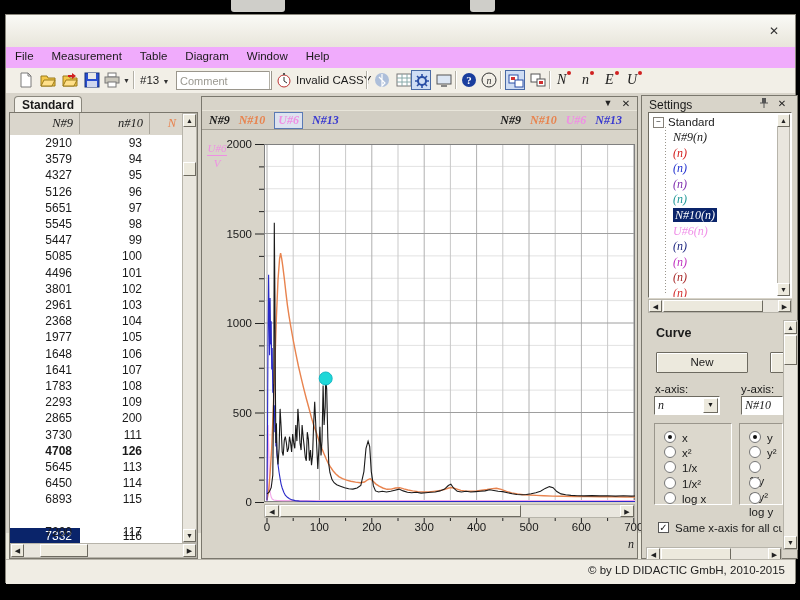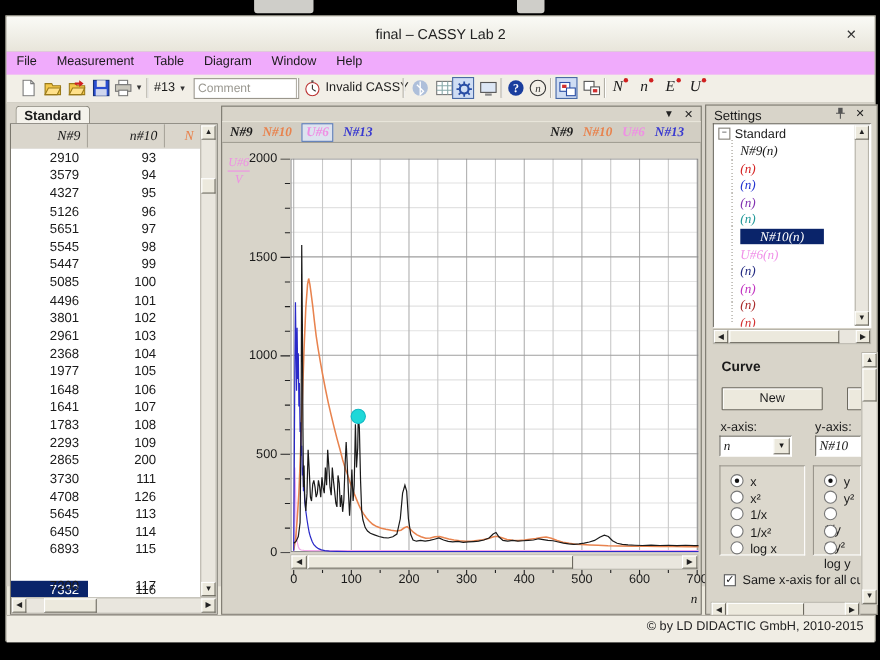--- a/index.html
+++ b/index.html
@@ -77,21 +77,21 @@
   #plot-wrap{position:absolute;left:62px;top:47px;width:371px;height:358px;}
   
   .setpanel{position:absolute;left:635px;top:2px;width:157px;height:464px;background:#d8d4c9;
             border:1px solid #7a776d;box-sizing:border-box;}
   .set-title{position:absolute;left:7px;top:2px;font-size:12px;}
   .set-ic{position:absolute;top:1px;width:14px;height:13px;text-align:center;font-size:10px;line-height:13px;color:#222;}
   .treebox{position:absolute;left:6px;top:16px;width:144px;height:186px;background:#fff;
            border:1px solid;border-color:#6d6a60 #fff #fff #6d6a60;box-sizing:border-box;overflow:hidden;}
   .titem{position:absolute;left:24px;height:15px;line-height:14px;font-family:"Liberation Serif",serif;
          font-style:italic;font-size:12px;white-space:nowrap;}
-  .tsel{background:#0a246a;color:#fff;padding:0 18px;}
+  .tsel{background:#0a246a;color:#fff;padding:0 2px;}
   .troot{position:absolute;left:4px;top:3px;font-size:11.5px;font-family:"Liberation Sans",sans-serif;}
   .expander{display:inline-block;width:9px;height:9px;border:1px solid #848078;background:#fff;
             line-height:7px;font-size:8px;text-align:center;vertical-align:middle;margin-right:4px;}
   .tree-vline{position:absolute;left:16px;top:14px;width:1px;height:168px;
               background:repeating-linear-gradient(#9a968c 0 1px,transparent 1px 3px);}
   .curve-title{position:absolute;left:14px;top:230px;font-weight:bold;font-size:12.5px;}
   .gbox{position:absolute;border:1px solid;border-color:#9a968c #fff #fff #9a968c;background:#dcd8cd;box-sizing:border-box;}
   .radio-row{position:absolute;left:9px;height:14px;line-height:13px;font-size:11.5px;}
   .rb{display:inline-block;width:10px;height:10px;border-radius:50%;background:#fff;border:1px solid #777;
       vertical-align:-1px;margin-right:6px;position:relative;}
@@ -115,21 +115,20 @@
 </style>
 </head>
 <body>
 
 <div class="remnant" style="left:231px;top:0;width:54px;height:12px;"></div>
 <div class="remnant" style="left:470px;top:0;width:25px;height:12px;"></div>
 
 <div class="window">
 
   <div class="titlebar">
-    <div class="title">final – CASSY Lab 2</div>
     <div class="win-close">✕</div>
   </div>
 
   <div class="menubar" id="menu-bar"><div class="menu-item">File</div><div class="menu-item">Measurement</div><div class="menu-item">Table</div><div class="menu-item">Diagram</div><div class="menu-item">Window</div><div class="menu-item">Help</div></div>
 
   <div class="toolbar">
     <div class="tbtn" style="left:10px">
       <svg width="16" height="16">
           <path d="M3 1h7l3 3v11H3z" fill="#fff" stroke="#7a7a7a"></path>
           <path d="M10 1v3h3" fill="none" stroke="#7a7a7a"></path>
@@ -315,21 +314,21 @@
             <div class="tcell c1">109</div>
           </div>
           <div class="trow" style="top: 275.4px;">
             <div class="tcell c0">2865</div>
             <div class="tcell c1">200</div>
           </div>
           <div class="trow" style="top: 291.6px;">
             <div class="tcell c0">3730</div>
             <div class="tcell c1">111</div>
           </div>
-          <div class="trow" style="top: 307.8px;">
+          <div class="trow" style="top: 307.8px; font-weight: bold;">
             <div class="tcell c0">4708</div>
             <div class="tcell c1">126</div>
           </div>
           <div class="trow" style="top: 324px;">
             <div class="tcell c0">5645</div>
             <div class="tcell c1">113</div>
           </div>
           <div class="trow" style="top: 340.2px;">
             <div class="tcell c0">6450</div>
             <div class="tcell c1">114</div>

